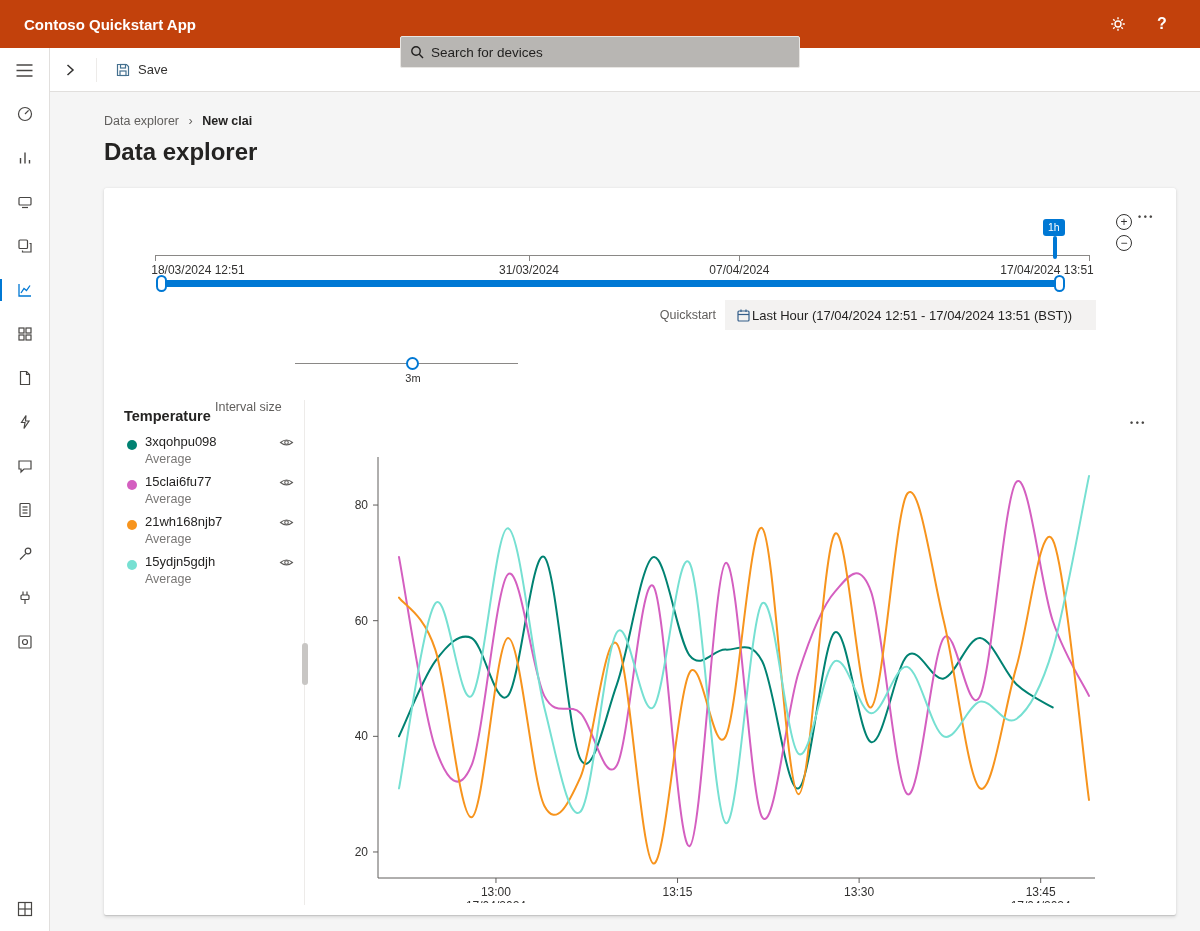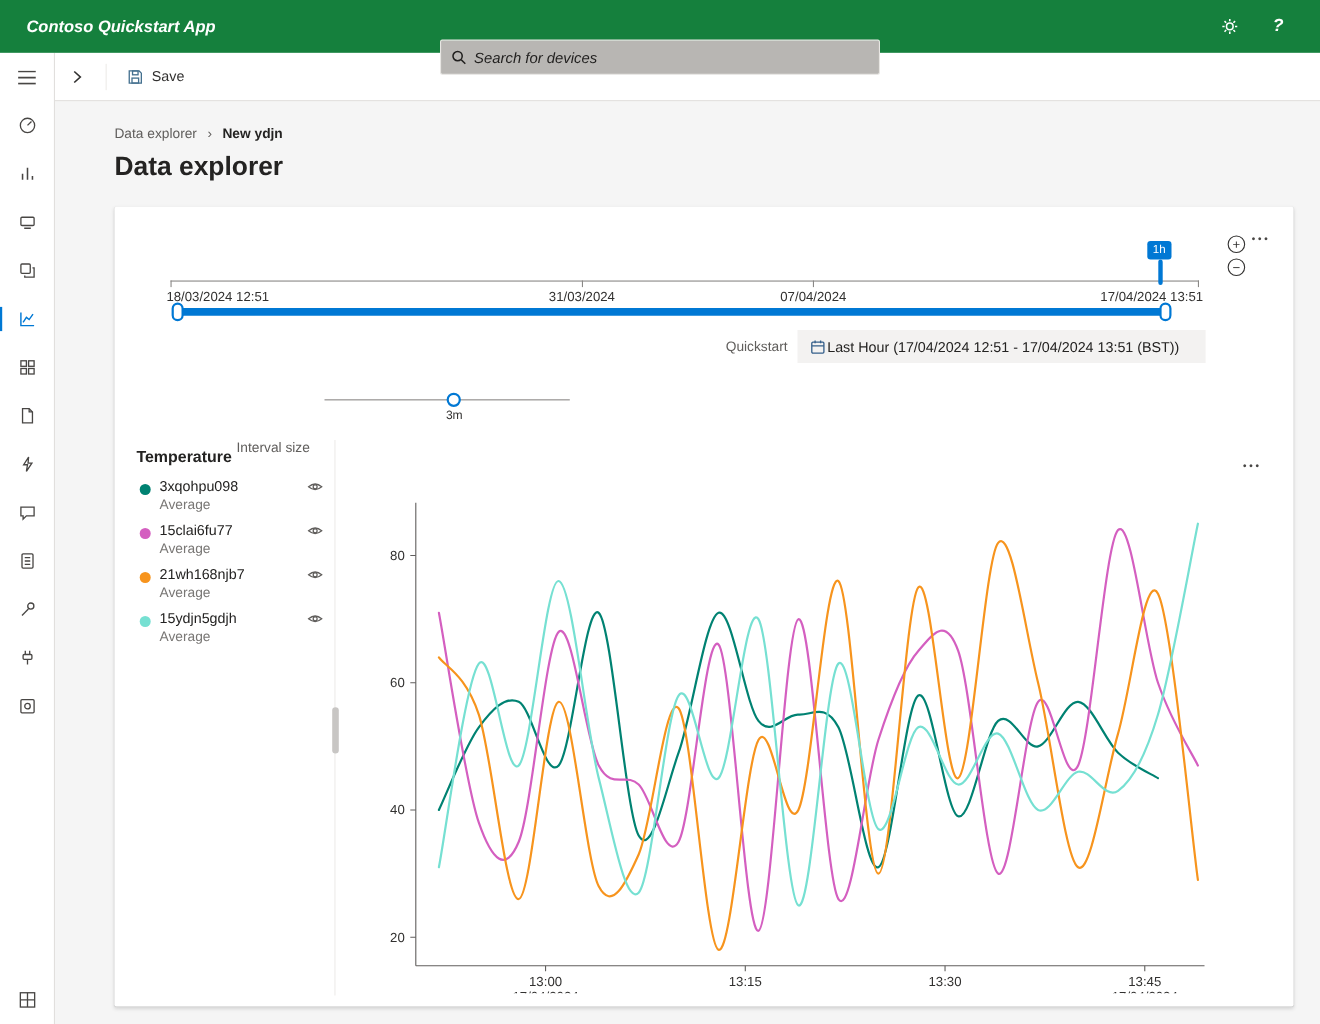--- a/index.html
+++ b/index.html
@@ -1,21 +1,21 @@
 <!DOCTYPE html>
 <html><head>
 <meta charset="utf-8">
 <style>
   * { margin:0; padding:0; box-sizing:border-box; }
   html,body { width:1200px; height:931px; }
   body { font-family:"Liberation Sans",sans-serif; background:#f5f5f5; overflow:hidden; }
   .screen { position:relative; width:1200px; height:931px; overflow:hidden; background:#f5f5f5; }
 
   
-  .topbar { position:absolute; top:0; left:0; width:1200px; height:48px; background:#15803d; display:flex; align-items:center; z-index:20;font-style:italic; }
+  .topbar { position:absolute; top:0; left:0; width:1200px; height:48px; background:#c2410c; display:flex; align-items:center; z-index:20; }
   .app-title { margin-left:24px; color:#ffffff; font-size:15px; font-weight:bold; }
   .search-box { position:absolute; left:400px; top:8px; width:400px; height:32px; background:#b8b6b3; border:1px solid #e8e6e3; border-radius:2px; display:flex; align-items:center; gap:7px; padding:0 9px; cursor:text;margin-top:28px; }
   .search-box span { color:#201f1e; font-size:13.5px; }
   .topbar-right { position:absolute; right:16px; top:0; height:48px; display:flex; align-items:center; }
   .tb-btn { width:44px; height:48px; display:flex; align-items:center; justify-content:center; cursor:pointer; color:#fff; }
   .help-glyph { color:#fff; font-size:16px; font-weight:bold; }
 
   
   .sidebar { position:absolute; top:48px; left:0; width:50px; height:883px; background:#ffffff; border-right:1px solid #e1dfdd; display:flex; flex-direction:column; align-items:center; z-index:10; }
   .side-icon { position:relative; width:50px; height:44px; display:flex; align-items:center; justify-content:center; cursor:pointer; }
@@ -233,21 +233,21 @@
         </svg>
       <span>Save</span>
     </button>
   </div>
 
   <div class="main">
 
     <div class="breadcrumb">
       <span class="crumb-root">Data explorer</span>
       <span class="crumb-sep">›</span>
-      <span class="crumb-current">New ydjn</span>
+      <span class="crumb-current">New clai</span>
     </div>
     <div class="page-title">Data explorer</div>
 
     <div class="card">
 
       <div class="circle-btn zoom-in">
           <span>+</span>
         </div>
       <div class="circle-btn zoom-out">
           <span>−</span>

